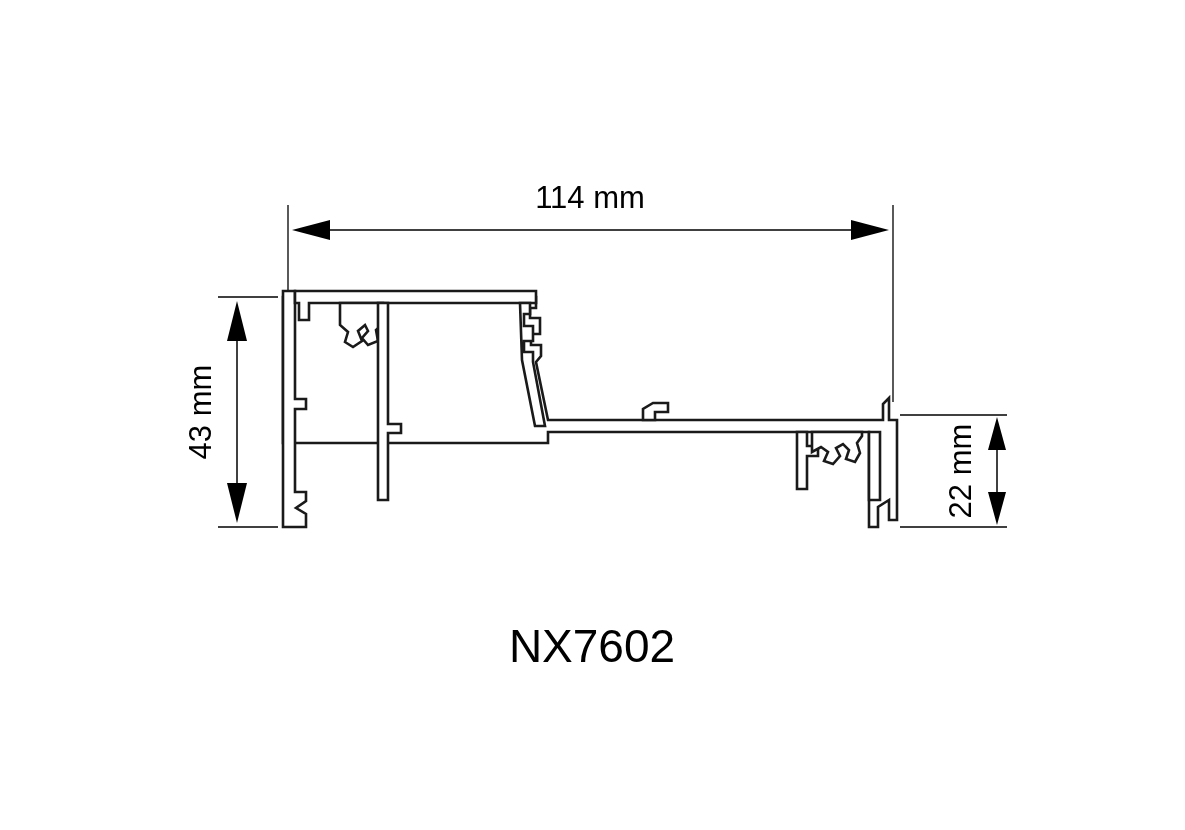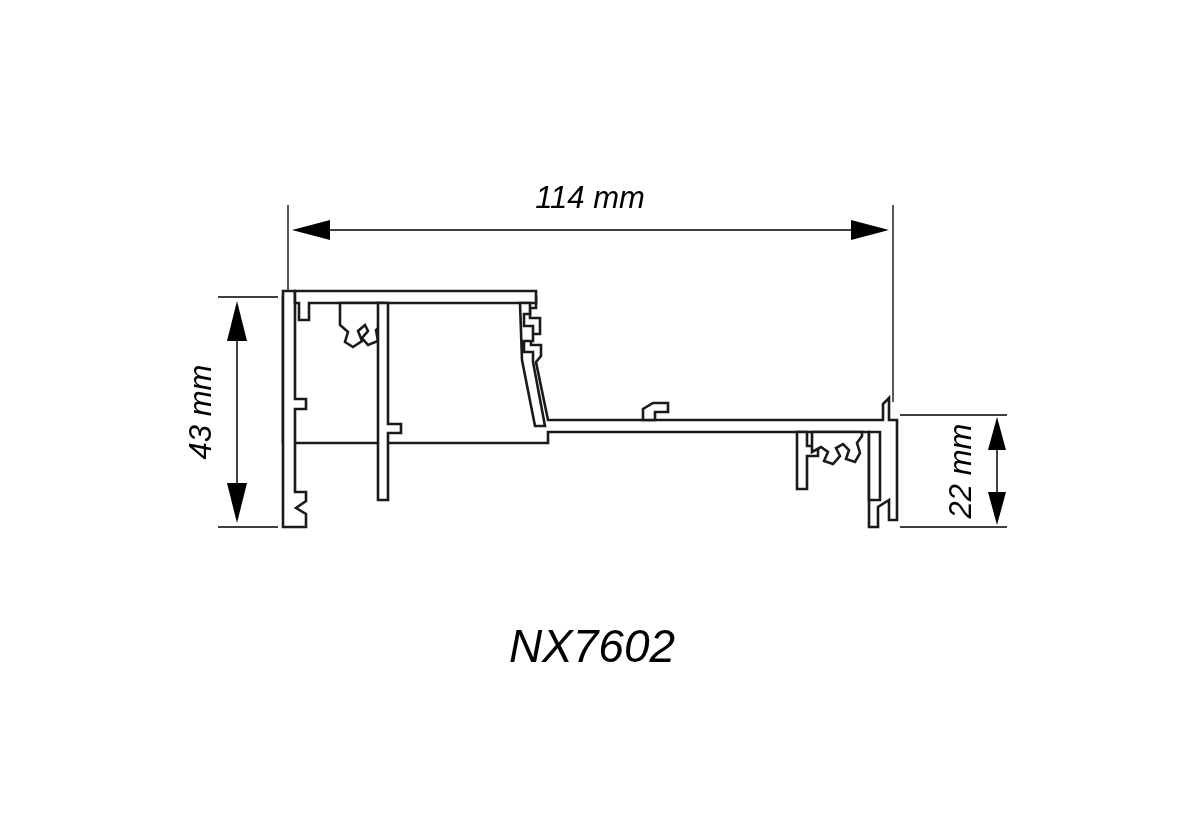--- a/index.html
+++ b/index.html
@@ -12,21 +12,20 @@
     width: 1185px;
     height: 830px;
     font-family: "Liberation Sans", sans-serif;
     overflow: hidden;
   }
   #drawing-sheet {
     position: relative;
     width: 1185px;
     height: 616px;
     background: #ffffff;
-    font-style: italic;
   }
   #drawing-svg {
     display: block;
     width: 1185px;
     height: 830px;
   }
   .dim-text {
     font-family: "Liberation Sans", sans-serif;
     font-size: 31px;
     fill: #000000;

